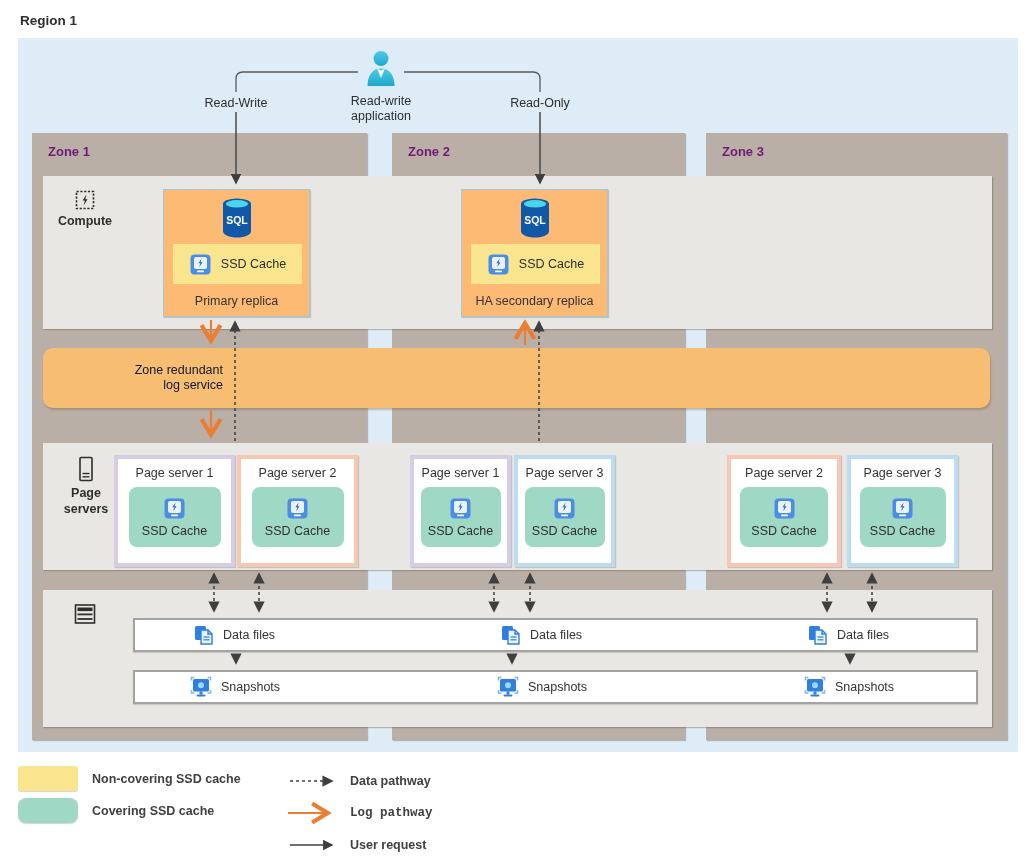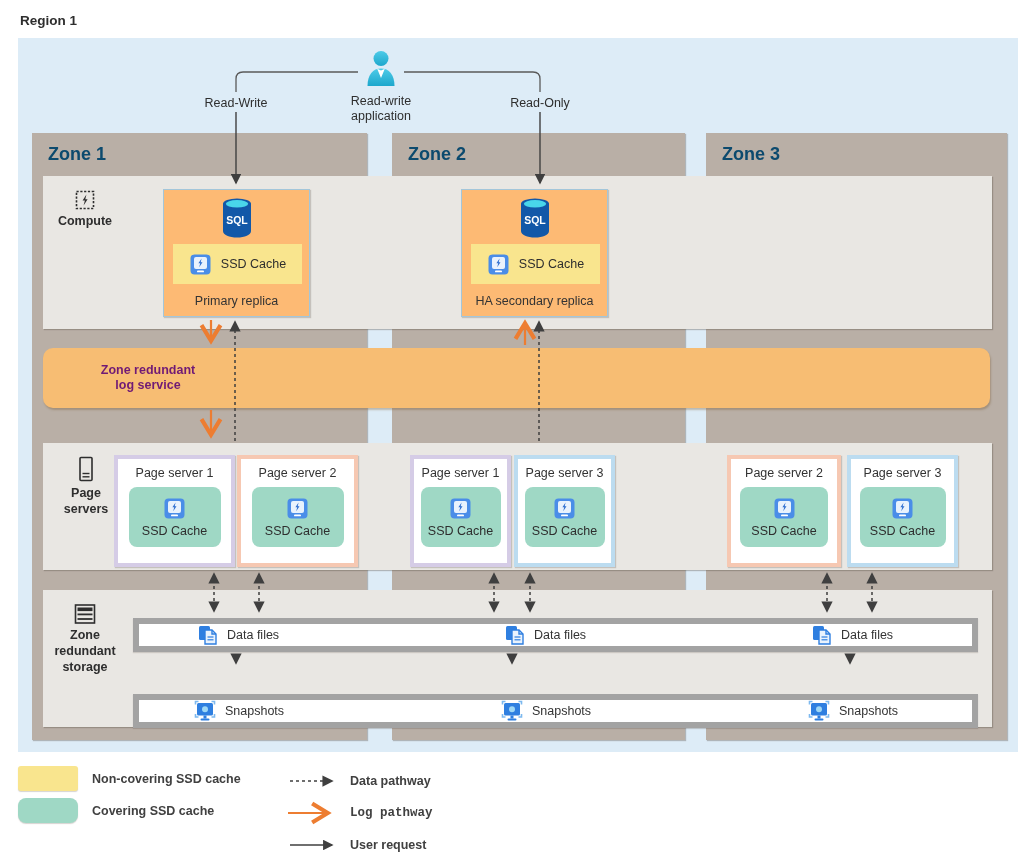--- a/index.html
+++ b/index.html
@@ -1,32 +1,32 @@
 <!DOCTYPE html>
 <html><head>
 <meta charset="utf-8">
 <style>
   html,body{margin:0;padding:0;background:#ffffff;}
   body{font-family:"Liberation Sans","DejaVu Sans",sans-serif;color:#2e2e2e;}
   .canvas{position:relative;width:1035px;height:867px;background:#ffffff;overflow:hidden;padding-left:48px;}
   .abs{position:absolute;}
   .region{background:#ddecf7;}
   .zone{background:#b9afa6;box-shadow:1px 1px 1px rgba(90,80,70,.35);}
-  .zone-name{font-weight:bold;font-size:18px;color:#0c4a6e;}
+  .zone-name{font-weight:bold;font-size:13px;color:#701a75;}
   .band{background:#e9e7e3;box-shadow:1px 1px 1px rgba(90,80,70,.35);}
   .logbar{background:#f7bd73;border-radius:10px;box-shadow:1px 2px 2px rgba(120,90,50,.35);}
-  .logbar-text{font-weight:bold;font-size:12.5px;line-height:15px;color:#701a75;text-align:center;}
+  .logbar-text{font-weight:normal;font-size:12.5px;line-height:15px;color:#0f172a;text-align:right;}
   .col-label{font-weight:bold;font-size:12.5px;line-height:16px;color:#2e2e2e;text-align:center;}
   .replica{background:#fdba74;border:1px solid #a3c6da;box-sizing:border-box;box-shadow:1px 1px 1px rgba(90,80,70,.25);}
   .replica-title{position:absolute;left:0;right:0;bottom:8px;text-align:center;font-size:12.5px;color:#333;}
   .cache-yellow{position:absolute;background:#f9e58e;display:flex;align-items:center;justify-content:center;gap:9px;font-size:12.5px;color:#2e2e2e;}
   .ps-box{background:#ffffff;box-sizing:border-box;box-shadow:1px 1px 1px rgba(90,80,70,.25);}
   .ps-title{text-align:center;font-size:12.5px;color:#333;margin-top:7px;}
   .cache-green{background:#9fd8c5;border-radius:8px;margin:7px auto 0;display:flex;flex-direction:column;align-items:center;justify-content:center;gap:4px;font-size:12.5px;color:#2e2e2e;}
-  .white-bar{background:#ffffff;border:6px solid #a3a3a3;box-sizing:border-box;box-shadow:0 1px 1px rgba(90,80,70,.2);}
+  .white-bar{background:#ffffff;border:2px solid #a3a3a3;box-sizing:border-box;box-shadow:0 1px 1px rgba(90,80,70,.2);}
   .bar-group{position:absolute;top:0;bottom:0;display:flex;align-items:center;gap:9px;font-size:12.5px;color:#333;}
   .top-label{font-size:12.5px;color:#2e2e2e;text-align:center;line-height:15px;}
   .legend-label{font-weight:bold;font-size:12.5px;color:#404040;}
   .swatch{box-shadow:0 1px 1px rgba(90,80,70,.25);}
   svg{display:block;}
 </style>
 </head>
 <body>
 
 <div class="canvas">
@@ -76,25 +76,20 @@
     <div>servers</div>
   </div>
 
   <div class="abs" style="left:73px;top:603px;width:24px;height:22px;">
     <svg width="24" height="22" viewBox="0 0 24 22">
       <rect x="2.5" y="2" width="19" height="18" fill="none" stroke="#2e2e2e" stroke-width="1.6"></rect>
       <rect x="4.5" y="4.5" width="15" height="3.6" fill="#2e2e2e"></rect>
       <line x1="4.5" y1="11.4" x2="19.5" y2="11.4" stroke="#2e2e2e" stroke-width="1.8"></line>
       <line x1="4.5" y1="16" x2="19.5" y2="16" stroke="#2e2e2e" stroke-width="1.8"></line>
     </svg>
-  </div>
-  <div class="abs col-label" style="left:40px;top:627px;width:90px;">
-    <div>Zone</div>
-    <div>redundant</div>
-    <div>storage</div>
   </div>
 
   <div class="abs" style="left:361px;top:48px;width:40px;height:40px;">
     <svg width="40" height="40" viewBox="0 0 40 40">
       <defs>
         <linearGradient id="pg" x1="0" y1="0" x2="0" y2="1">
           <stop offset="0" stop-color="#4ecbe8"></stop>
             <stop offset="1" stop-color="#1da7cc"></stop>
         </linearGradient>
       </defs>
@@ -275,21 +270,21 @@
             <path d="M8 6 H15 L19 10 V20 H8 Z" fill="#eaf3fd" stroke="#2f7fe0" stroke-width="1.4"></path>
             <path d="M15 6 L15 10 L19 10" fill="none" stroke="#2f7fe0" stroke-width="1.4"></path>
             <line x1="10.5" y1="13" x2="16.5" y2="13" stroke="#2f7fe0" stroke-width="1.2"></line>
             <line x1="10.5" y1="15.8" x2="16.5" y2="15.8" stroke="#2f7fe0" stroke-width="1.2"></line>
           </svg>
         </span>
       <span>Data files</span>
     </div>
   </div>
 
-  <div class="abs white-bar" style="left:133px;top:670px;width:845px;height:34px;margin-top:24px;">
+  <div class="abs white-bar" style="left:133px;top:670px;width:845px;height:34px;">
     <div class="bar-group" style="left:55px;">
       <span>
           <svg width="22" height="22" viewBox="0 0 22 22">
             <rect x="3" y="3" width="16" height="12.5" rx="1.5" fill="#2f7fe0"></rect>
             <circle cx="11" cy="9.2" r="3" fill="#9fd8f5"></circle>
             <path d="M4.5 1.5 H1.5 V4.5 M17.5 1.5 H20.5 V4.5 M1.5 14 V17 H4.5 M20.5 14 V17 H17.5" fill="none" stroke="#7db9ef" stroke-width="1.6"></path>
             <rect x="9.5" y="15.5" width="3" height="3" fill="#2f7fe0"></rect>
             <rect x="6.5" y="18.5" width="9" height="2" rx="1" fill="#2f7fe0"></rect>
           </svg>
         </span>

